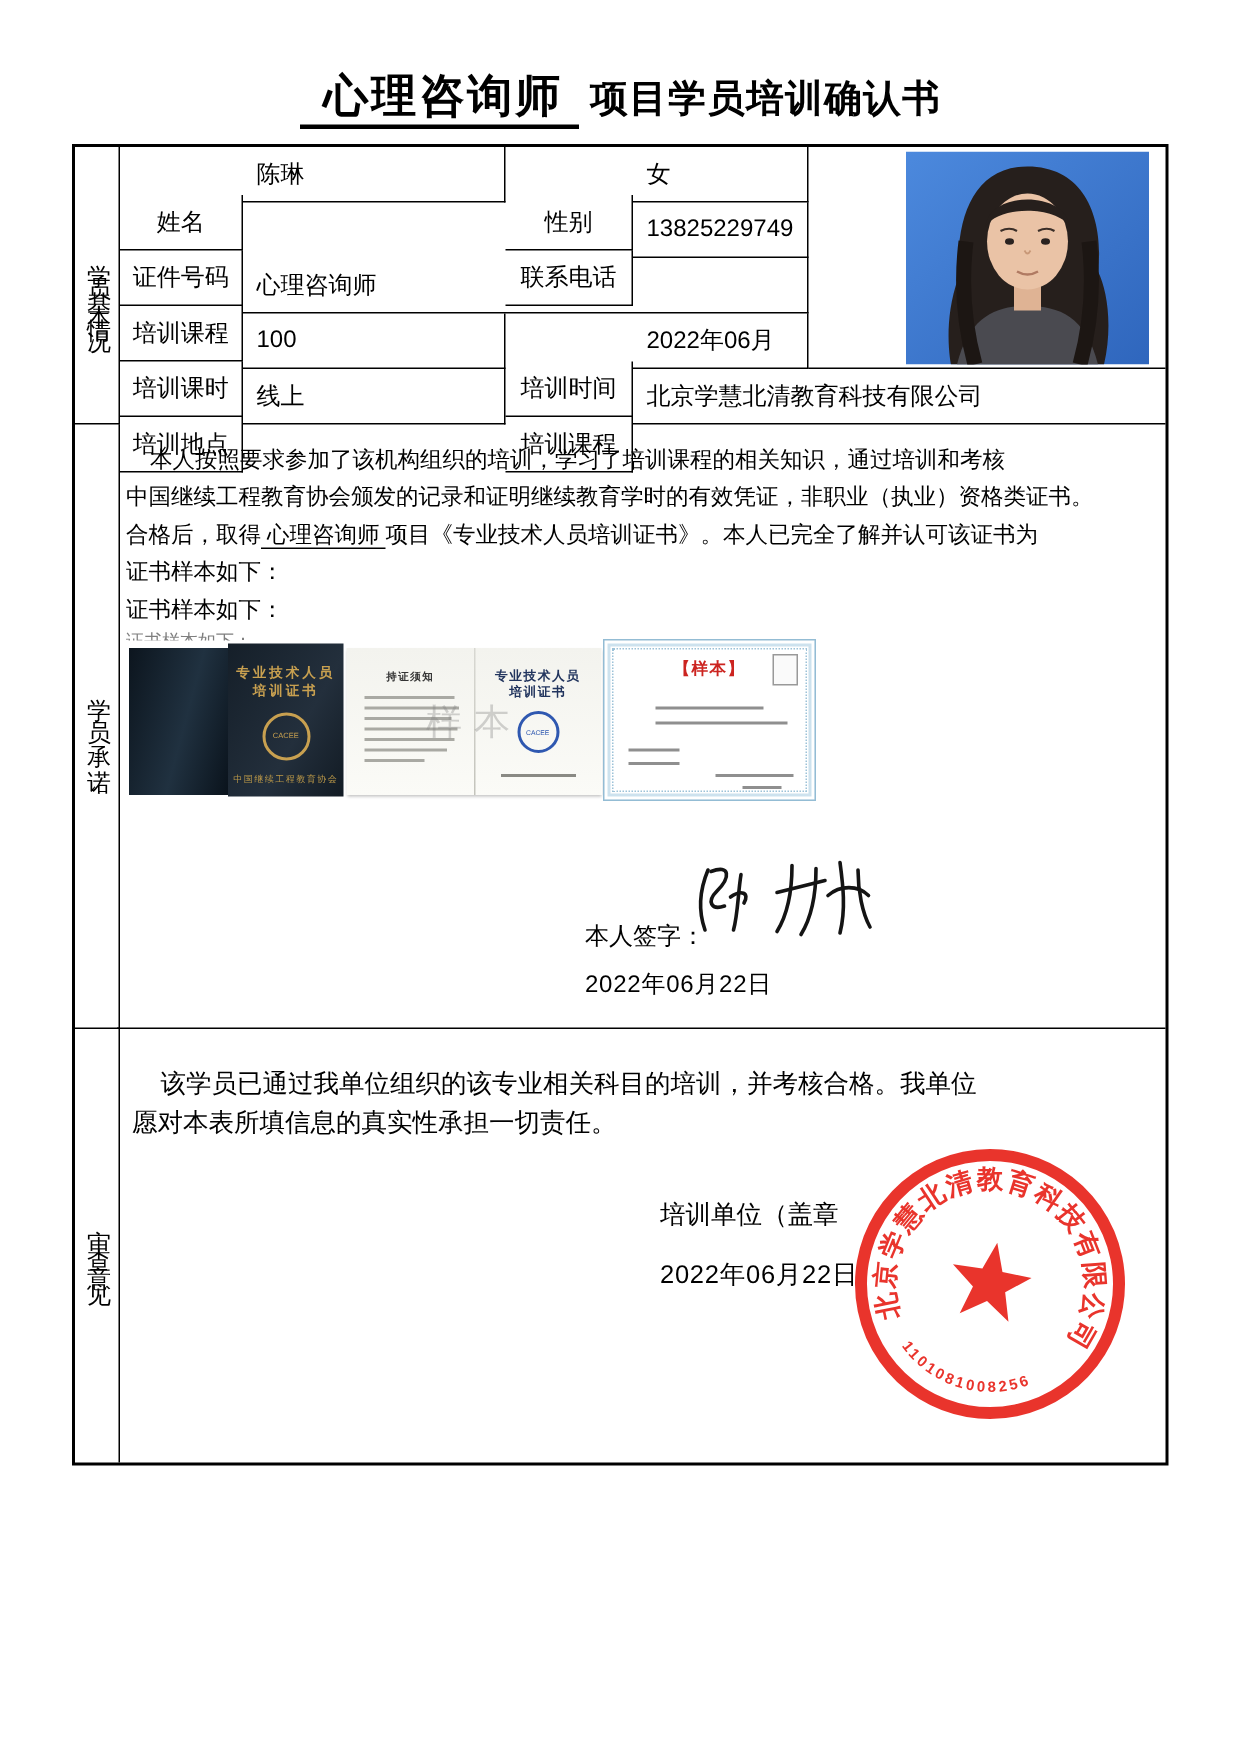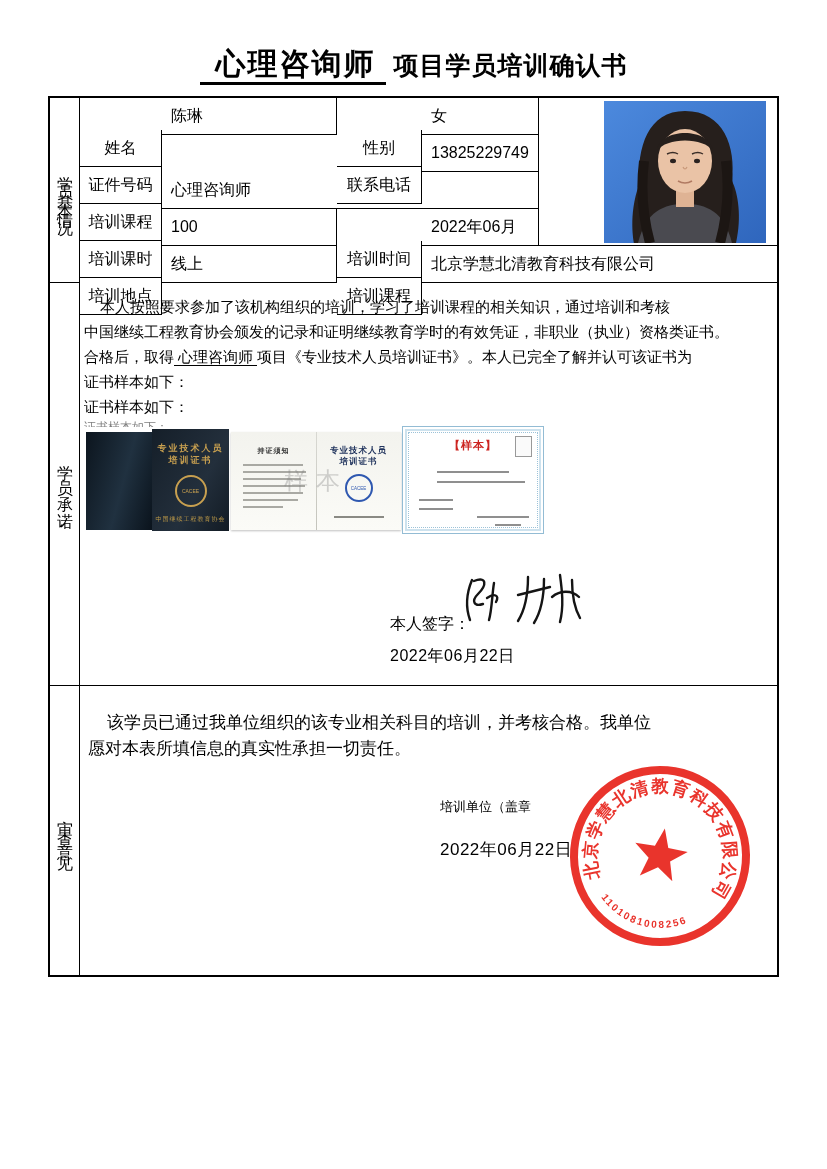--- a/index.html
+++ b/index.html
@@ -63,21 +63,21 @@
   
   .sig-label{position:absolute;left:312px;top:331px;font-size:16px;}
   .sig-date{position:absolute;left:312px;top:363px;font-size:16px;letter-spacing:.5px;}
   .sig-svg{position:absolute;left:378px;top:285px;}
 
   
   .review-body{position:absolute;left:28px;top:588px;width:699px;height:289px;box-sizing:border-box;}
   .rpara{position:absolute;left:10px;top:24px;font-size:17px;line-height:26px;}
   .rpara div{white-space:nowrap;}
   .rindent{text-indent:19px;}
-  .unit-label{position:absolute;left:362px;top:112px;font-size:13px;}
+  .unit-label{position:absolute;left:362px;top:112px;font-size:17px;}
   .unit-date{position:absolute;left:362px;top:152px;font-size:17px;letter-spacing:.5px;}
   .stamp{position:absolute;left:482px;top:68px;opacity:.93;}
 </style>
 </head>
 <body>
 
 <div class="page">
 
   <div class="title">
     <span class="prog">心理咨询师</span><span class="suffix">项目学员培训确认书</span>

